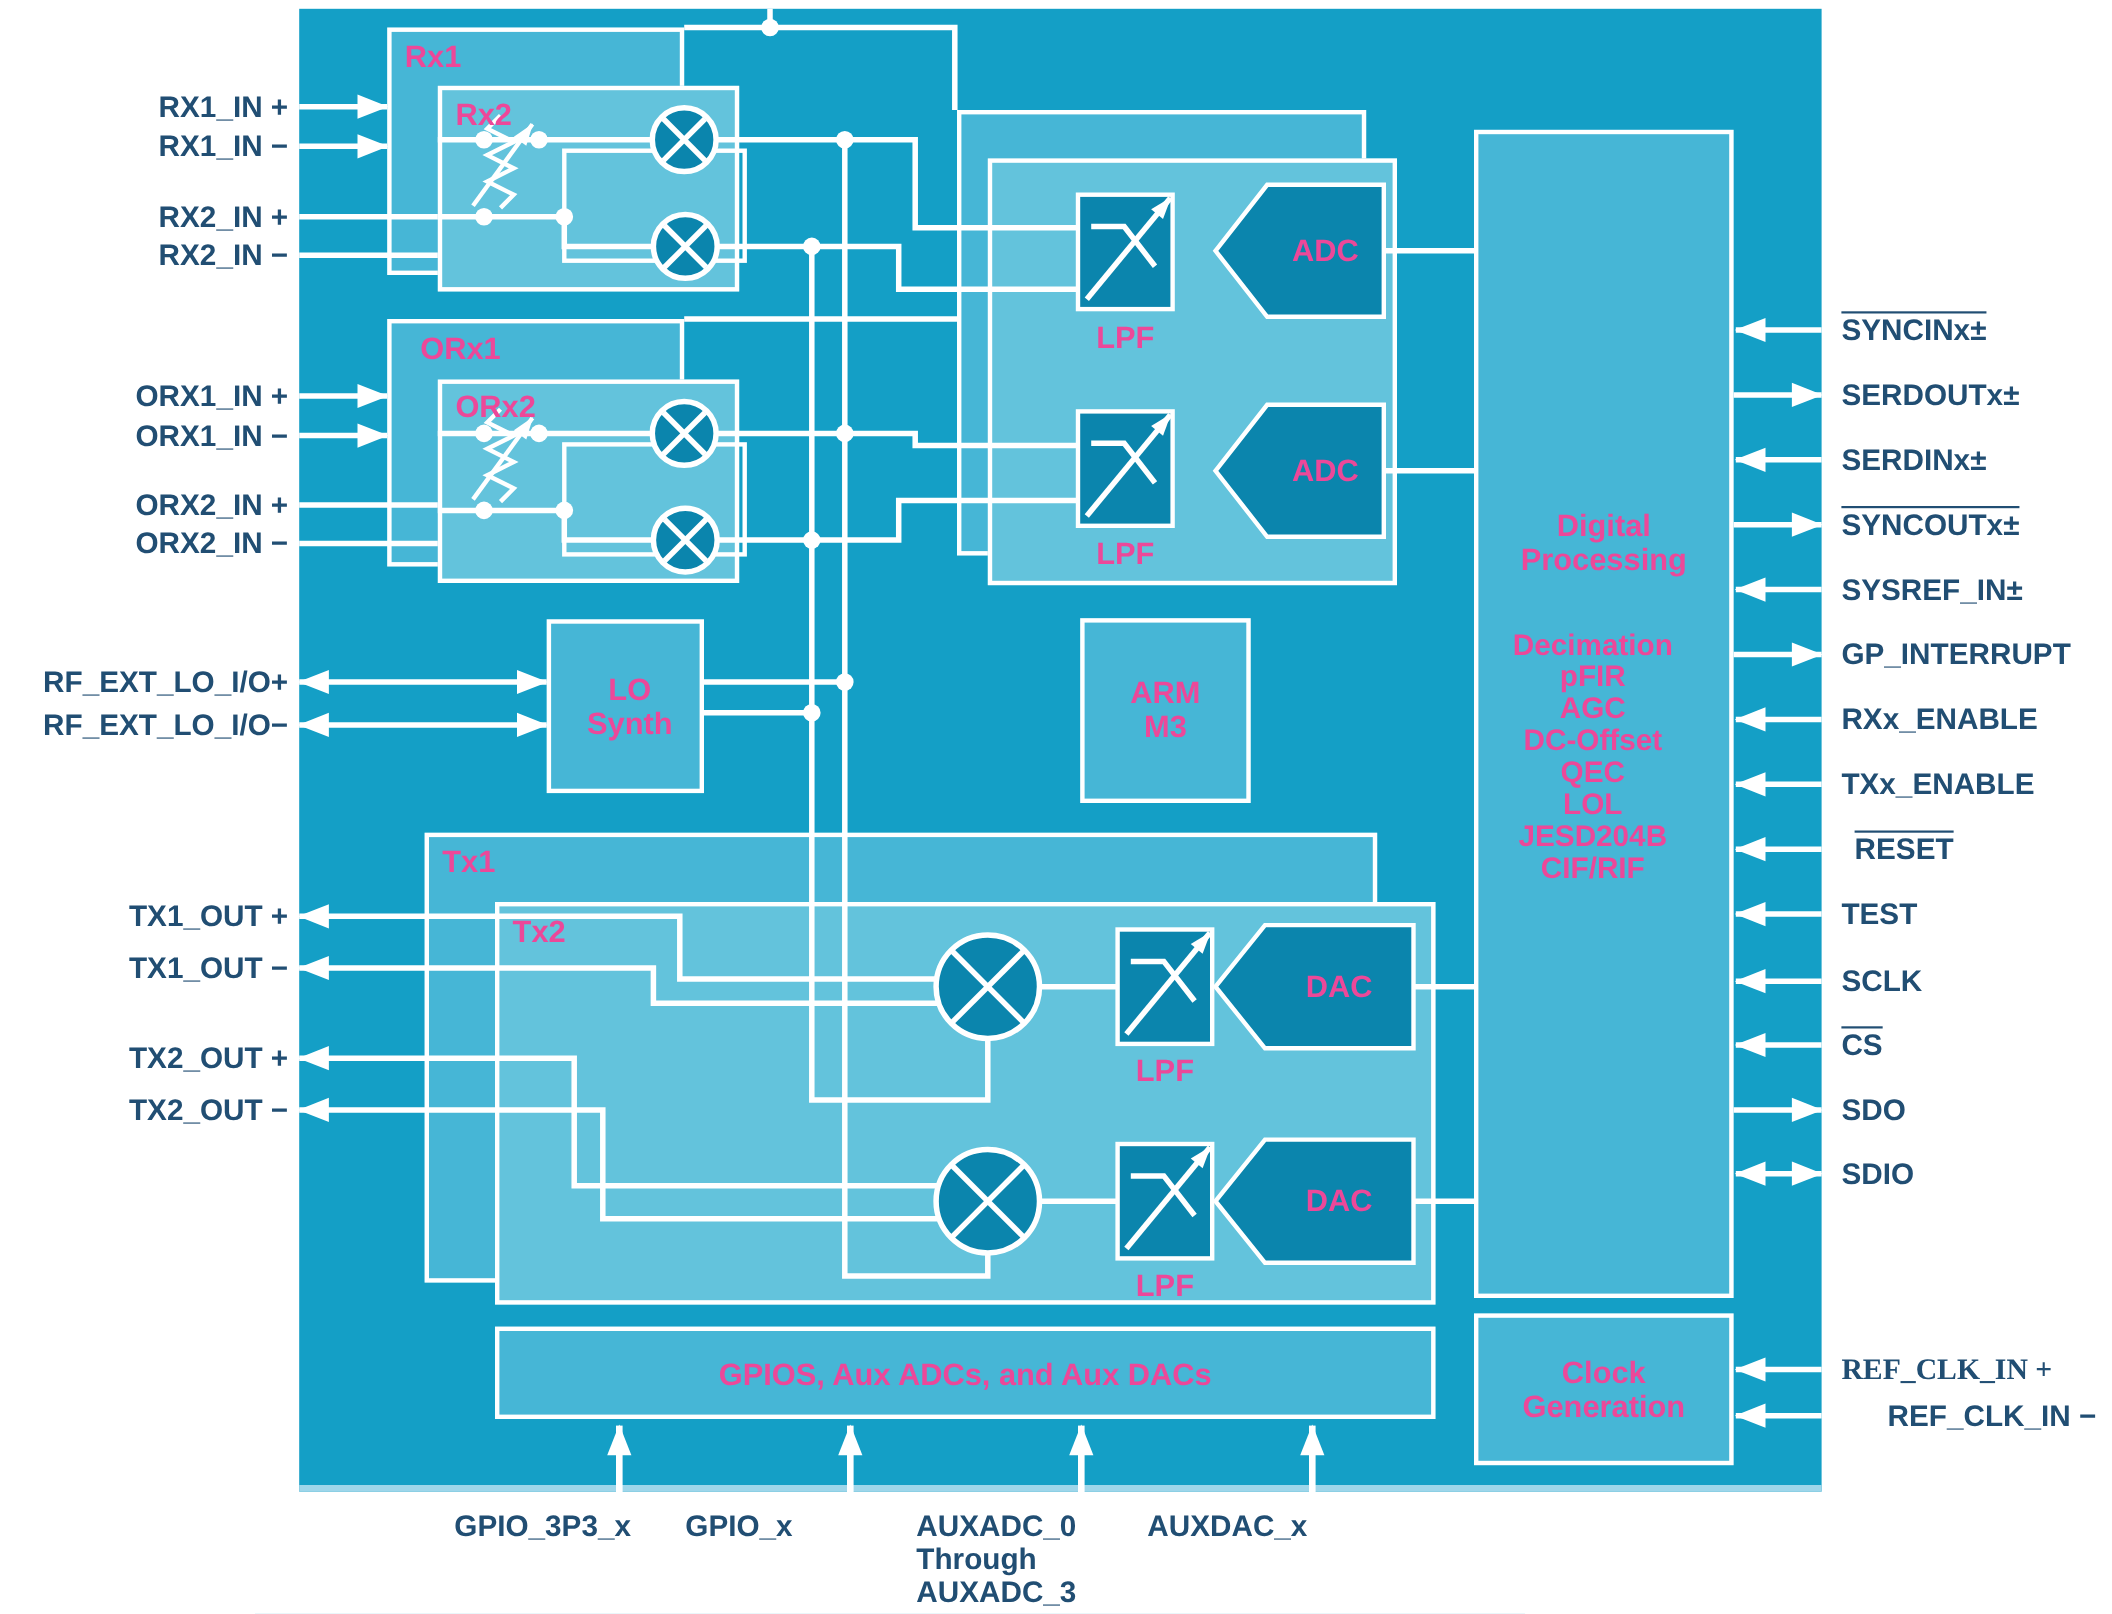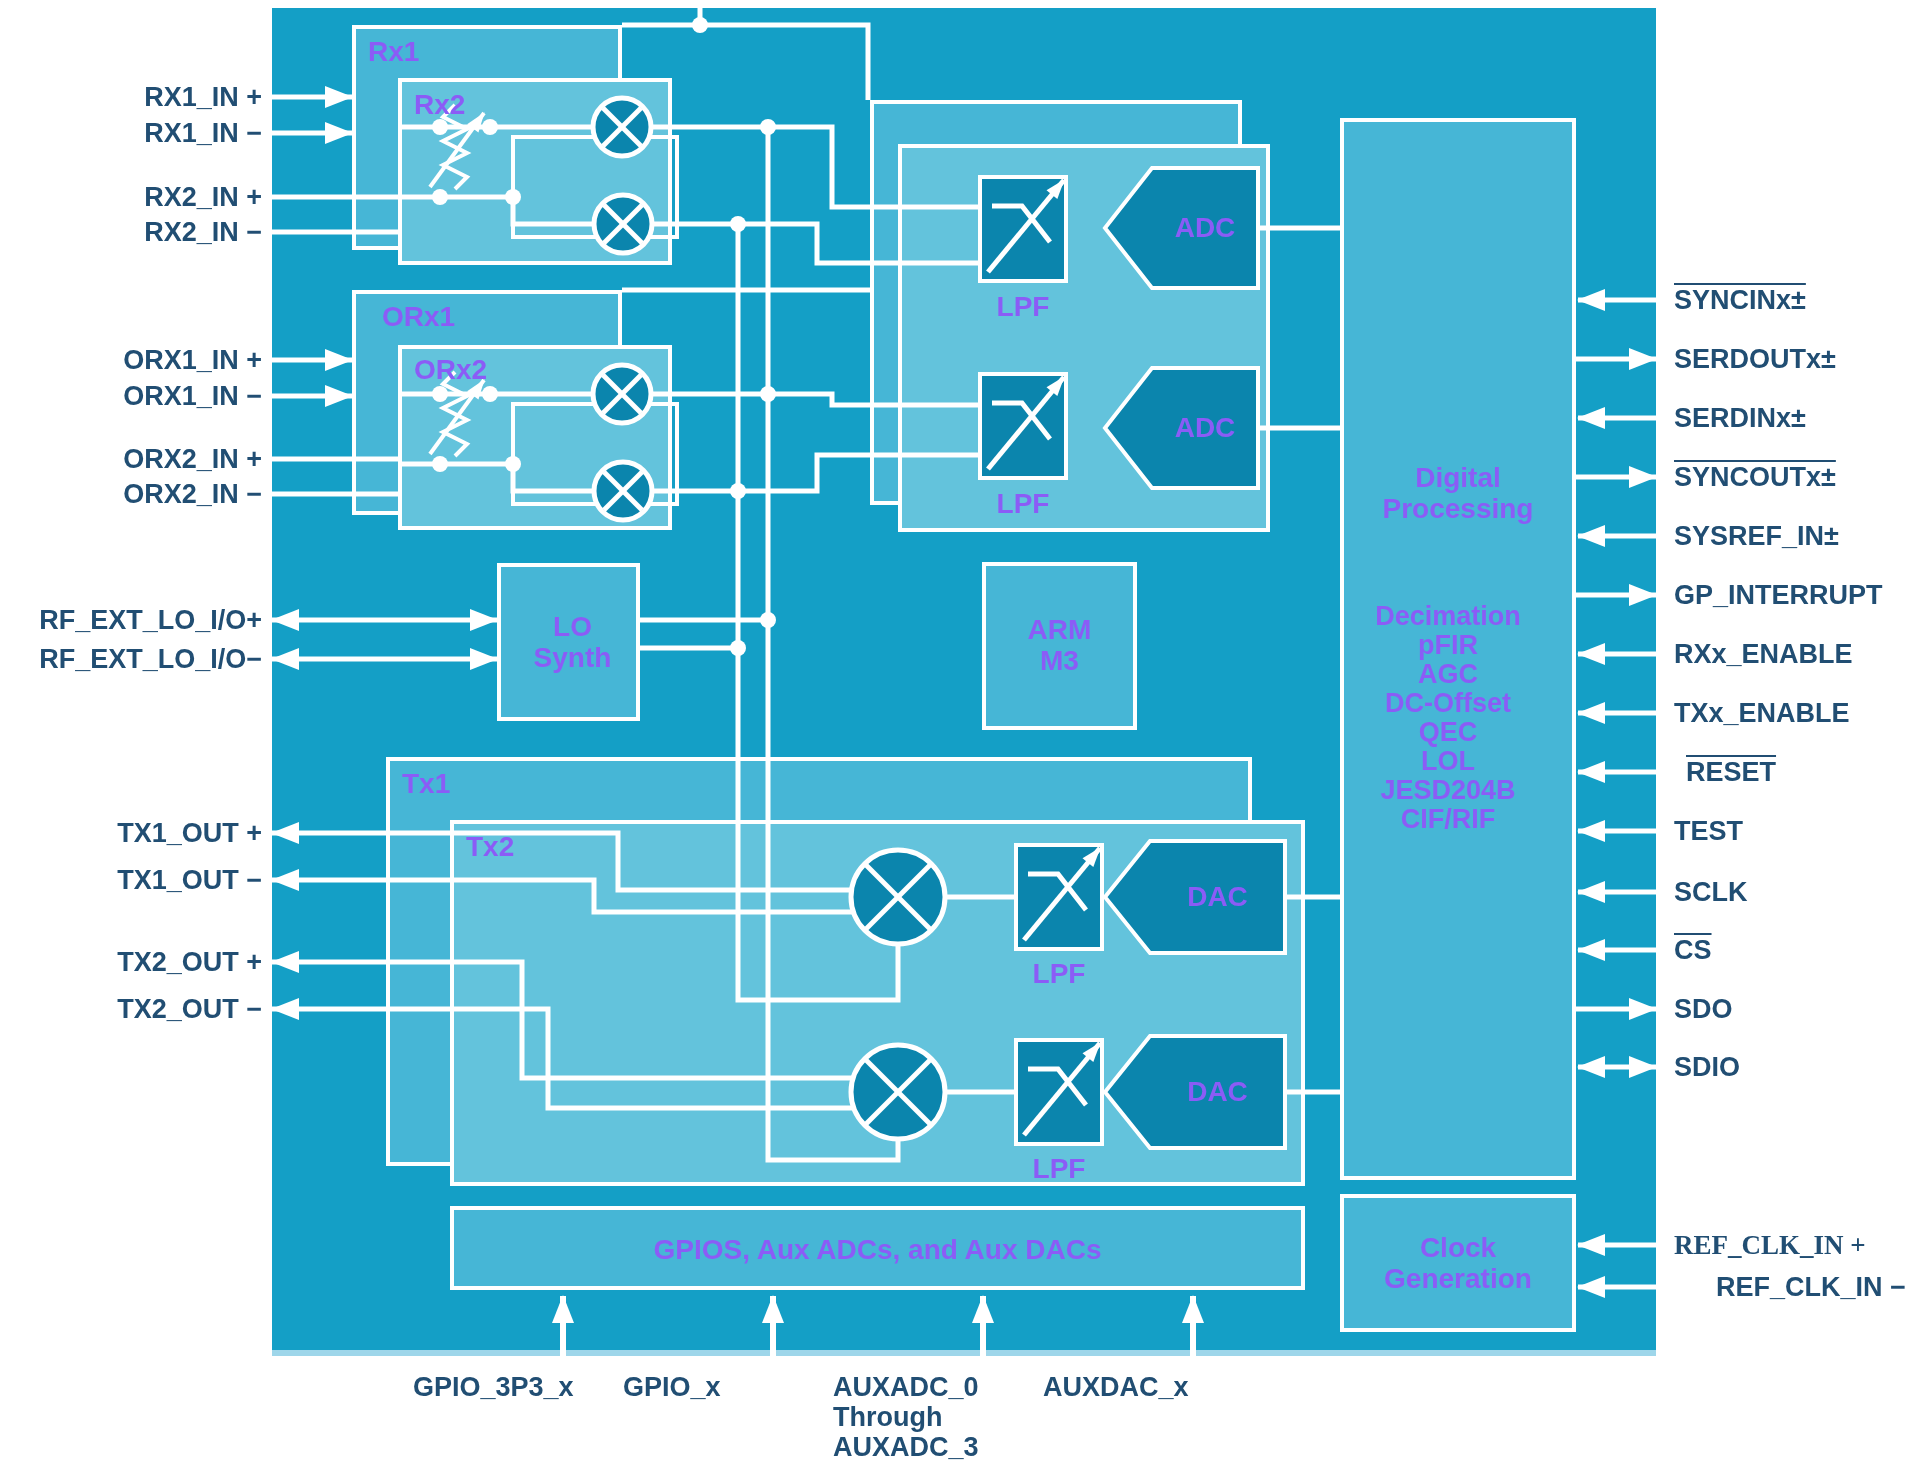--- a/index.html
+++ b/index.html
@@ -10,21 +10,21 @@
   .fill-light{background:#63c3dc;}
   #chip{position:absolute;left:272px;top:8px;width:1384px;height:1348px;
         background:#149fc6;border-bottom:6px solid #9ed6ea;box-sizing:border-box;}
   svg{position:absolute;left:0;top:0;z-index:30;}
   .lbl{position:absolute;z-index:40;font-weight:bold;font-size:27px;line-height:30px;
        color:#214e73;white-space:pre-line;}
   .lbl.rt{text-align:right;}
   .lbl.ctr{}
   .ov{text-decoration:overline;}
   .bt{position:absolute;z-index:40;font-weight:bold;font-size:28px;line-height:31px;
-      color:#8b5cf6;white-space:pre-line;}
+      color:#ec4899;white-space:pre-line;}
   .bt.ctr{text-align:center;}
   .feat{font-size:27px;line-height:29px;}
   .z1{z-index:10;} .z2{z-index:20;}
 </style>
 </head>
 <body>
 
 <div id="stage">
 
   <div id="chip"></div>
@@ -224,21 +224,21 @@
   <div class="bt" style="left:368px;top:301px;margin-left:14px;">ORx1</div>
   <div class="bt" style="left:414px;top:354px;">ORx2</div>
   <div class="bt ctr" style="left:497px;top:611px;width:151px;">LO
 Synth</div>
   <div class="bt ctr" style="left:982px;top:614px;width:155px;">ARM
 M3</div>
   <div class="bt" style="left:402px;top:768px;">Tx1</div>
   <div class="bt" style="left:466px;top:831px;">Tx2</div>
   <div class="bt ctr" style="left:1340px;top:462px;width:236px;">Digital
 Processing</div>
-  <div class="bt ctr feat" style="left:1340px;top:602px;width:216px;">Decimation
+  <div class="bt ctr feat" style="left:1340px;top:572px;width:216px;">Decimation
 pFIR
 AGC
 DC-Offset
 QEC
 LOL
 JESD204B
 CIF/RIF</div>
   <div class="bt ctr" style="left:1340px;top:1232px;width:236px;">Clock
 Generation</div>
   <div class="bt ctr" style="left:450px;top:1234px;width:855px;">GPIOS, Aux ADCs, and Aux DACs</div>

